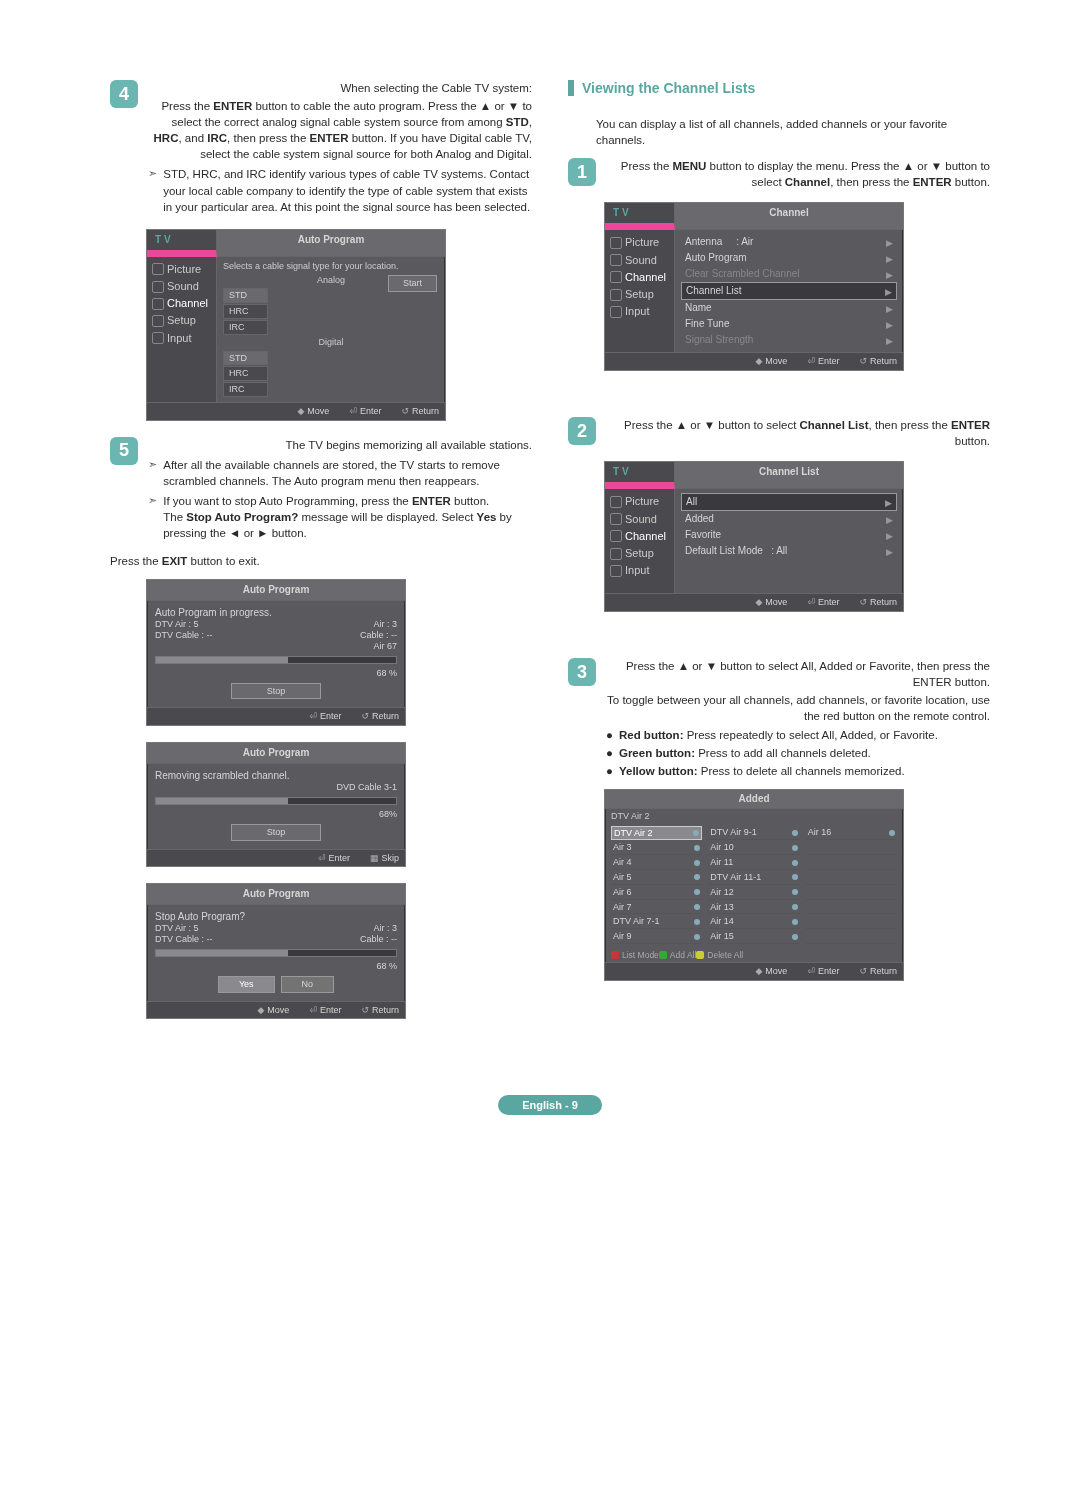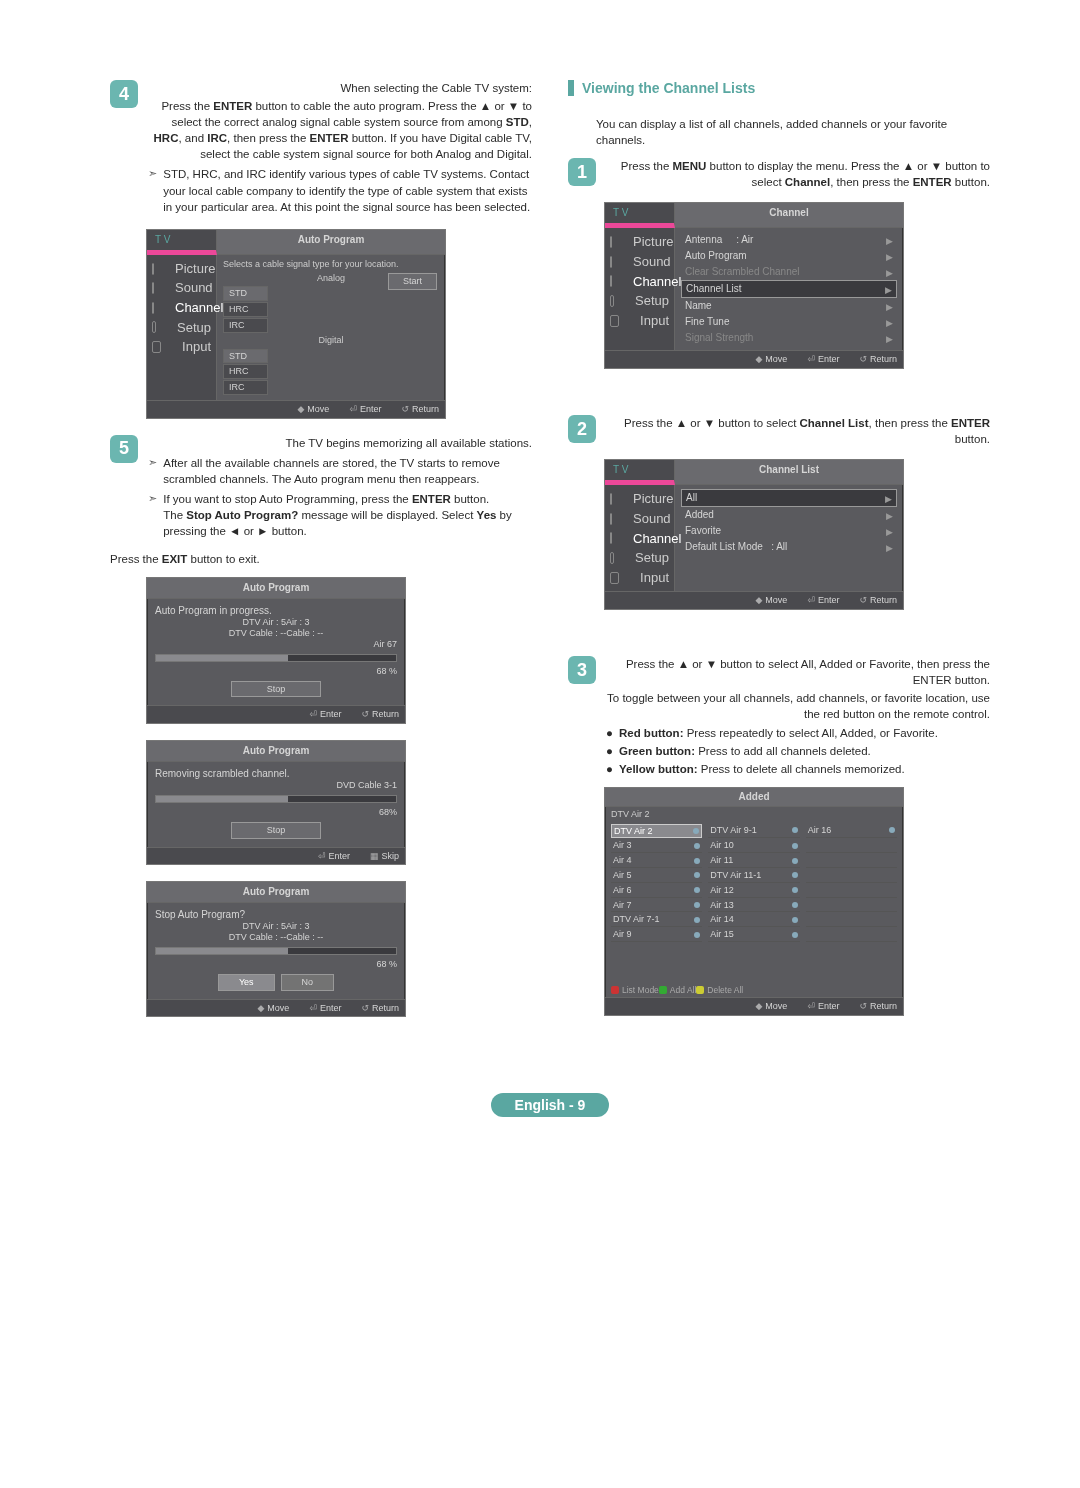--- a/index.html
+++ b/index.html
@@ -42,25 +42,25 @@
     color: #d5d5d5;
     font-size: 10px;
     border: 1px solid #777;
     margin: 10px 0 16px 36px;
     box-shadow: 0 0 0 1px #333 inset;
     width: 300px;
     line-height: 1.2;
   }
   .col-right .osd { width: 300px; margin-left: 36px; }
   .osd-header { display: flex; }
-  .osd-header .tv { background: #4a4a4e; padding: 4px 8px; width: 70px; font-weight: normal; color:#5aa7a1; border-right:1px solid #666; border-bottom:5px solid #ec4899;}
+  .osd-header .tv { background: #4a4a4e; padding: 4px 8px; width: 70px; font-weight: bold; color:#5aa7a1; border-right:1px solid #666; border-bottom:7px solid #ec4899;}
   .osd-header .title { flex:1; background:#6a6a6e; padding:4px 6px; text-align:center; font-weight:bold; border-bottom:1px solid #666;}
   .osd-body { display:flex; }
   .osd-side { width:70px; background:#4a4a4e; border-right:1px solid #666; padding:4px 2px; }
-  .osd-side .side-item { display:flex; align-items:center; gap:21px; padding:2px 3px; font-size:13px; color:#ccc;text-align:right;}
+  .osd-side .side-item { display:flex; align-items:center; gap:3px; padding:2px 3px; font-size:11px; color:#ccc;text-align:right;}
   .osd-side .side-item.sel { color:#fff;}
   .osd-side .ico { width:12px; height:12px; border:1px solid #888; border-radius:2px; display:inline-block;}
   .osd-main { flex:1; padding:4px 6px; position:relative;}
   .osd-main .hint { font-size:9px; color:#ccc; margin-bottom:3px;}
   .osd-main .row-line { padding:2px 4px; display:flex; justify-content:space-between; align-items:flex-end; }
   .osd-main .row-line.sel { background:#3a3a3e; border:1px solid #999;}
   .osd-main .row-line .arrR { color:#999; font-size:9px;}
   .osd-main .opt { display:block; background:#4a4a4e; padding:1px 5px; margin:1px 0; border:1px solid #666; width:45px; font-size:9px;}
   .osd-main .opt.sel { background:#6a6a6e;}
   .osd-main .btn-start { position:absolute; right:8px; top:18px; background:#6a6a6e; border:1px solid #999; padding:2px 14px; font-size:9px;}
@@ -69,37 +69,37 @@
   
   .osd.compact { margin-left:36px; width:260px; }
   .osd.compact .osd-header .title { width:100%; }
   .osd.compact .osd-body2 { padding:6px 8px; }
   .osd.compact .progress { height:8px; background:#3a3a3e; border:1px solid #777; margin:4px 0; position:relative;}
   .osd.compact .progress .bar { position:absolute; left:0; top:0; bottom:0; width:55%; background:#8a8a8e;}
   .osd.compact .stopbtn { display:block; margin:4px auto 2px; background:#6a6a6e; border:1px solid #999; padding:2px 30px; text-align:center; width:90px; font-size:9px;}
   .osd.compact .yn { display:flex; justify-content:center; gap:6px; margin:4px 0 2px;}
   .osd.compact .yn .b { background:#737373; border:1px solid #999; padding:2px 20px; font-size:9px;}
   .osd.compact .yn .b.sel { background:#8a8a8e; color:#fff;}
-  .osd.compact .statline { display:flex; justify-content:center; font-size:9px;}
+  .osd.compact .statline { display:flex; justify-content:space-between; font-size:9px;}
   .osd.compact .statline.rt { justify-content:flex-end; gap:8px;}
   
   .osd.chan-added { width:300px; margin-left:36px; }
   .osd.chan-added .ahdr { background:#6a6a6e; text-align:center; padding:3px; font-weight:bold; border-bottom:1px solid #666;}
   .osd.chan-added .aintro { padding:2px 6px; font-size:9px; color:#ccc;}
   .osd.chan-added .agrid { display:grid; grid-template-columns:1fr 1fr 1fr; gap:1px 6px; padding:2px 6px 4px;}
   .osd.chan-added .acell { display:flex; align-items:center; gap:3px; font-size:9px; border-bottom:1px solid #555; padding:1px 2px;}
   .osd.chan-added .acell .dot { width:6px;height:6px;border-radius:50%;background:#8ab;order:2;margin-left:auto;}
   .osd.chan-added .acell.sel { background:#8a8a8e; color:#fff; border:1px solid #ccc;}
-  .osd.chan-added .leg { display:flex; gap:0; padding:2px 6px; font-size:8.5px; color:#aaa;margin-top:37px;}
+  .osd.chan-added .leg { display:flex; gap:0; padding:2px 6px; font-size:8.5px; color:#aaa;}
   .osd.chan-added .leg .d1{width:8px;height:8px;background:#c33;border-radius:2px;}
   .osd.chan-added .leg .d2{width:8px;height:8px;background:#3a3;border-radius:2px;}
   .osd.chan-added .leg .d3{width:8px;height:8px;background:#cc3;border-radius:2px;}
   
   .page-footer { text-align:center; margin-top:60px;}
-  .page-footer .pill { display:inline-block; background:#5aa7a1; color:#fff; font-size:14px; font-weight:bold; padding:4px 24px; border-radius:12px;}
+  .page-footer .pill { display:inline-block; background:#5aa7a1; color:#fff; font-size:11px; font-weight:bold; padding:4px 24px; border-radius:12px;}
 </style>
 </head>
 <body>
 
 <div class="columns">
 
   <div class="col">
     <div class="step">
       <div class="step-num">4</div>
       <div class="step-body">

